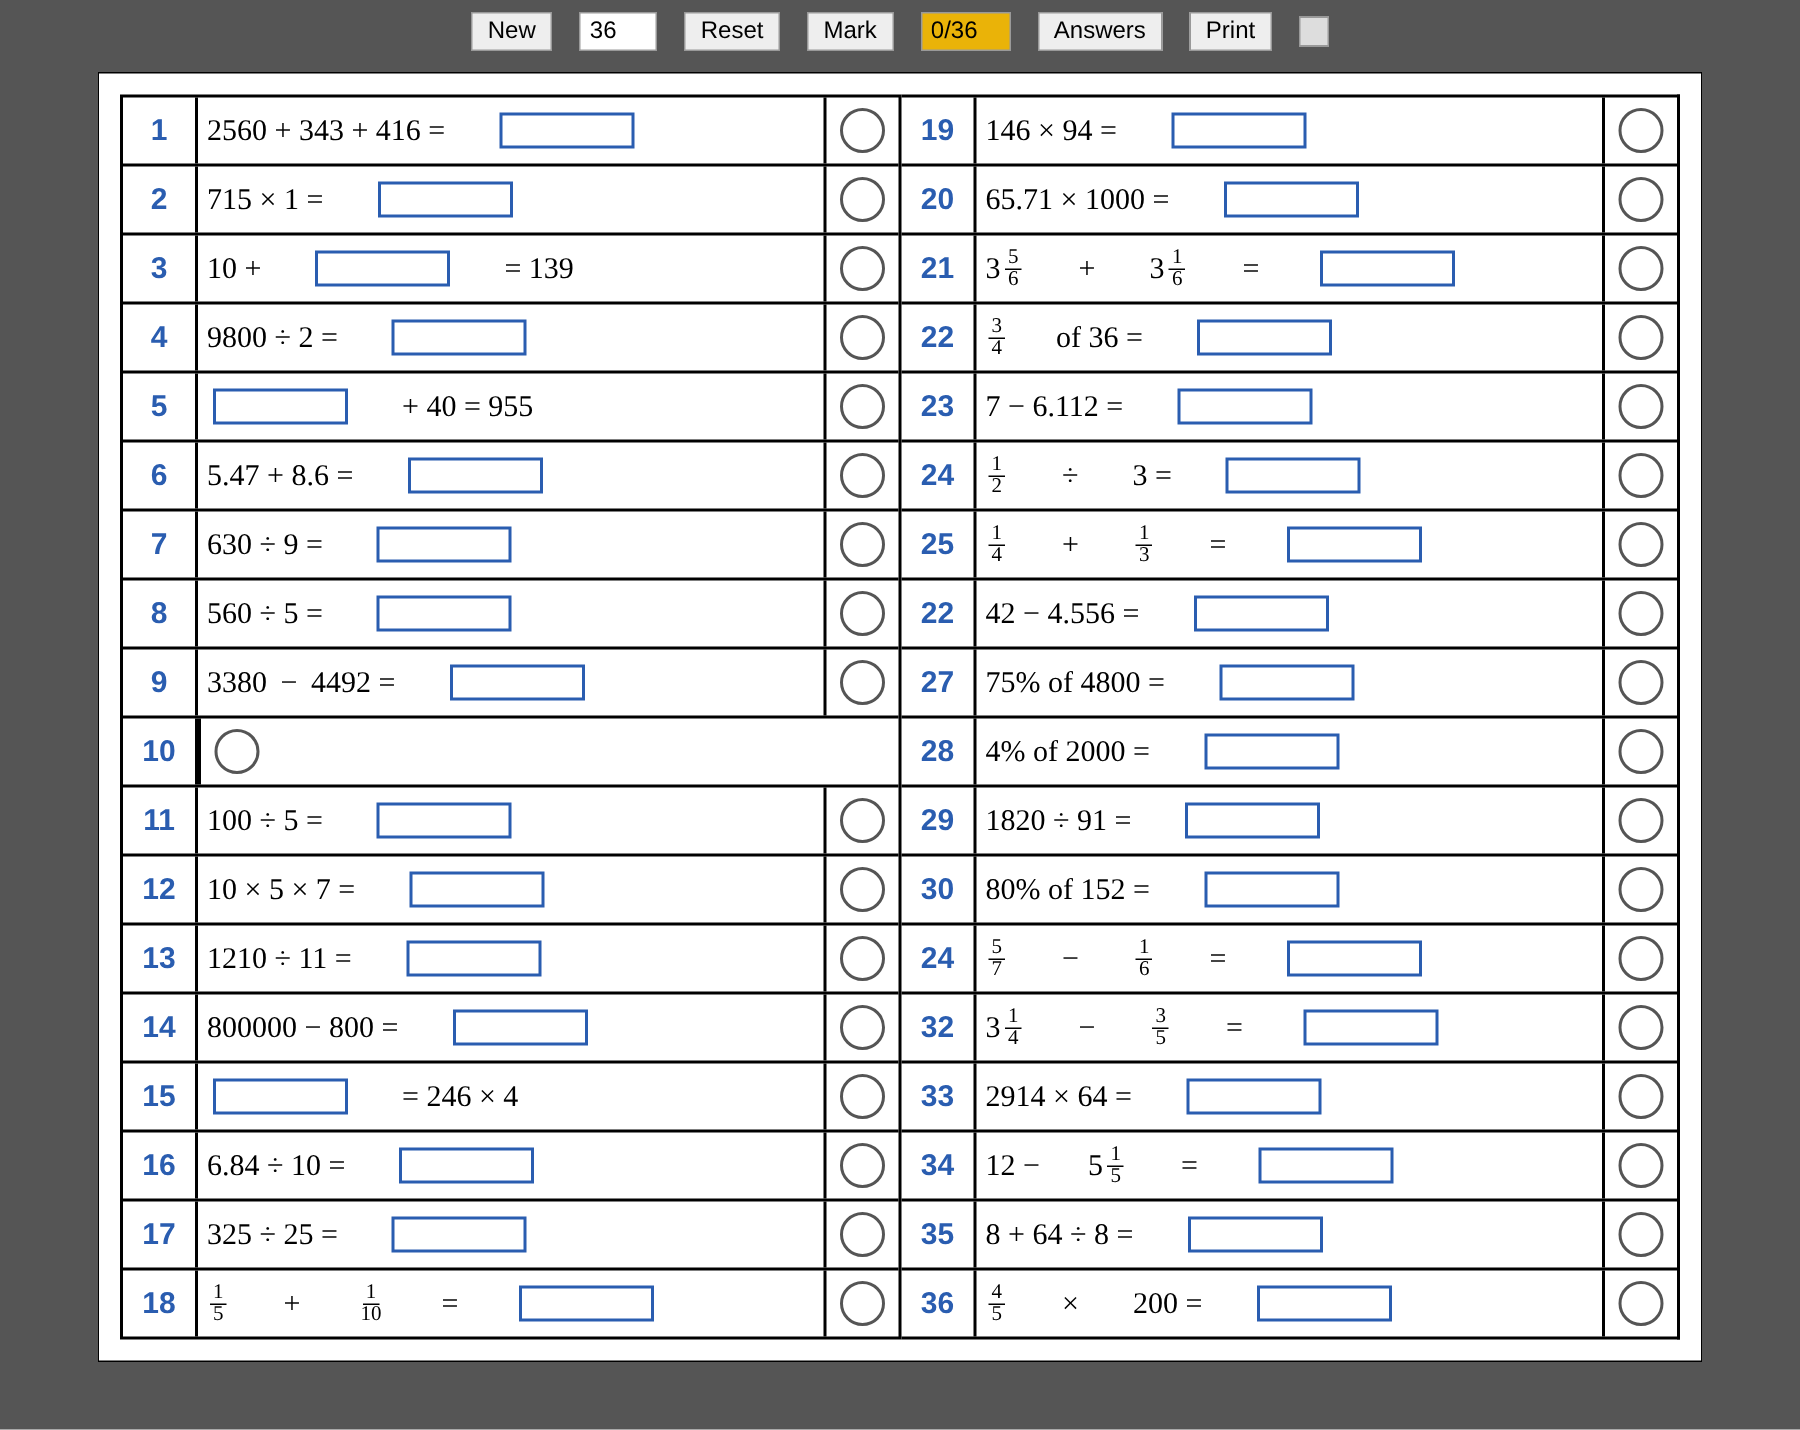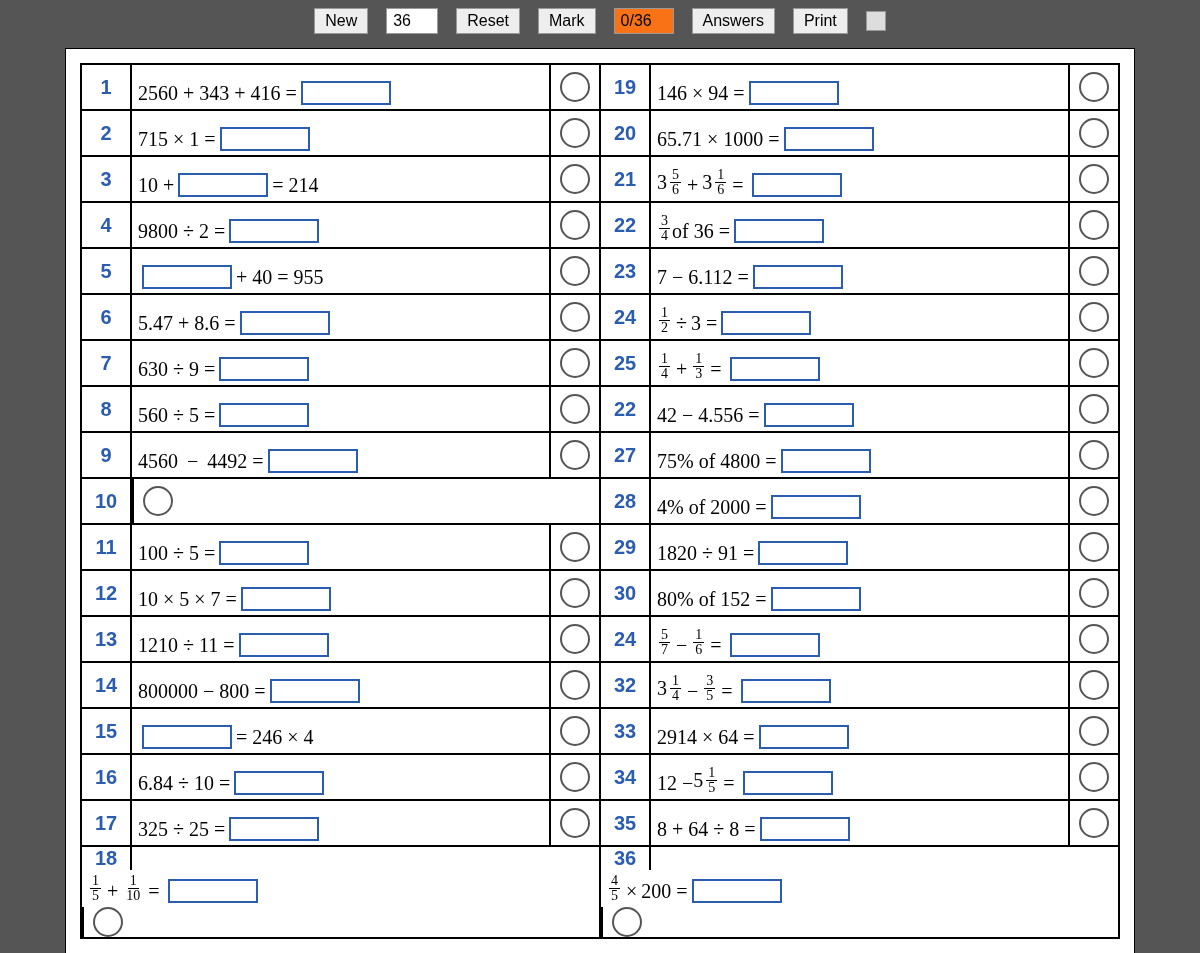--- a/index.html
+++ b/index.html
@@ -1,29 +1,29 @@
 <!DOCTYPE html>
 <html><head>
 <meta charset="utf-8">
 <style>
   html,body{margin:0;padding:0;background:#555;font-family:Georgia,"Times New Roman",serif;}
   .toolbar{display:flex;gap:18px;justify-content:center;align-items:center;padding:8px 0 6px;}
   .toolbar button{background:#eee;border:1px solid #999;padding:3px 10px;font:16px Arial,Helvetica,sans-serif;cursor:pointer;}
   .toolbar input[type=text]{border:1px solid #999;padding:3px 6px;font:16px Arial,Helvetica,sans-serif;text-align:left;}
   .toolbar .count{width:38px;}
-  .toolbar .score{width:46px;background:#f97316;}
+  .toolbar .score{width:46px;background:#eab308;}
   .toolbar .chk{width:18px;height:18px;border:1px solid #999;background:#ddd;display:inline-block;}
   .sheet{background:#fff;margin:8px auto 20px;width:1070px;padding:14px 14px;border:1px solid #000;box-sizing:border-box;}
   .grid{display:flex;gap:0;}
   .col{flex:1;border:2px solid #000;border-right-width:2px;}
   .col + .col{border-left:none;}
   .row{display:flex;align-items:stretch;border-bottom:2px solid #000;min-height:44px;}
-  .row:last-child{border-bottom:none;flex-direction:column;}
+  .row:last-child{border-bottom:none;}
   .num{width:48px;display:flex;align-items:center;justify-content:center;font:700 20px Arial,Helvetica,sans-serif;color:#2a5db0;border-right:2px solid #000;}
-  .expr{flex:1;display:flex;align-items:flex-end;padding:4px 6px;font-size:20px;white-space:nowrap;}
+  .expr{flex:1;display:flex;align-items:center;padding:4px 6px;font-size:20px;white-space:nowrap;gap:32px;}
   .mark{width:48px;display:flex;align-items:center;justify-content:center;border-left:2px solid #000;}
   .mark .dot{width:26px;height:26px;border:2px solid #555;border-radius:50%;}
   .ans{display:inline-block;border:2px solid #2a5db0;height:24px;width:90px;margin:0 4px;vertical-align:middle;box-sizing:border-box;}
   .frac{display:inline-flex;flex-direction:column;align-items:center;vertical-align:middle;font-size:14px;line-height:1;margin:0 2px;}
   .frac .n{border-bottom:1.5px solid #000;padding:0 2px;}
   .frac .d{padding:0 2px;}
   .mixed{display:inline-flex;align-items:center;vertical-align:middle;}
   .mixed .whole{font-size:20px;margin-right:1px;}
   .op{margin:0 4px;}
 </style>
@@ -62,21 +62,21 @@
           </div>
           <div class="mark">
             <span class="dot"></span>
           </div>
         </div>
         <div class="row">
           <div class="num">3</div>
           <div class="expr">
             <span>10 +</span>
             <span class="ans"></span>
-            <span>= 214</span>
+            <span>= 139</span>
           </div>
           <div class="mark">
             <span class="dot"></span>
           </div>
         </div>
         <div class="row">
           <div class="num">4</div>
           <div class="expr">
             <span>9800 ÷ 2 =</span>
             <span class="ans"></span>
@@ -121,21 +121,21 @@
             <span>560 ÷ 5 =</span>
             <span class="ans"></span>
           </div>
           <div class="mark">
             <span class="dot"></span>
           </div>
         </div>
         <div class="row">
           <div class="num">9</div>
           <div class="expr">
-            <span>4560  −  4492 =</span>
+            <span>3380  −  4492 =</span>
             <span class="ans"></span>
           </div>
           <div class="mark">
             <span class="dot"></span>
           </div>
         </div>
         <div class="row">
           <div class="num">10</div>
           <div class="mark">
             <span class="dot"></span>

